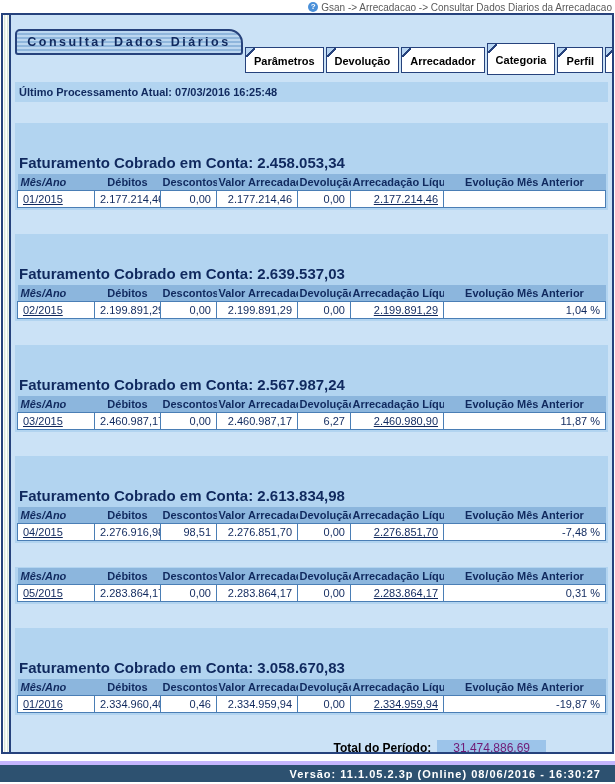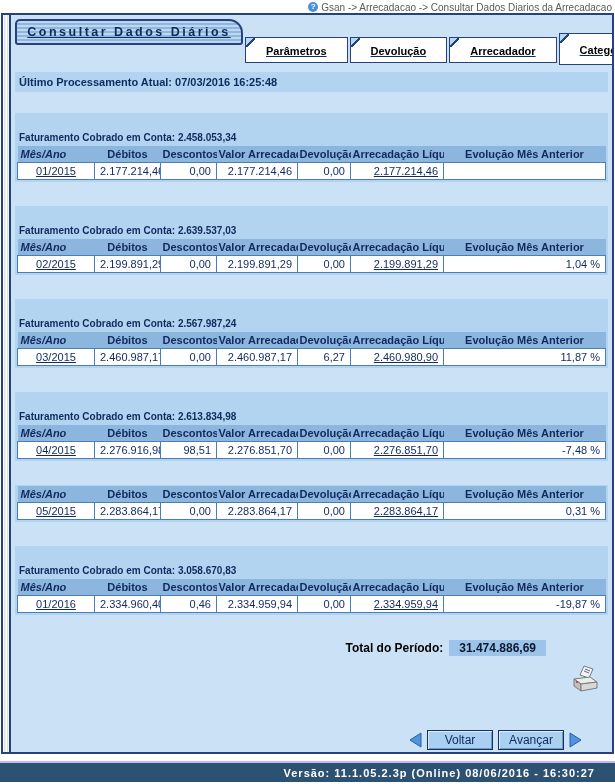--- a/index.html
+++ b/index.html
@@ -9,74 +9,74 @@
     font-family:"Liberation Sans", sans-serif; font-size:11px; color:#10295e;
   }
   
   .breadcrumb { height:13px; display:flex; justify-content:flex-end; align-items:center; gap:3px; padding:1px 3px 0 0; font-size:10px; color:#5a5a5a; }
   .help-icon { width:10px; height:10px; border-radius:50%; background:#4a90d9; color:#fff; font-size:8px; font-weight:bold; line-height:10px; text-align:center; display:inline-block; flex:0 0 auto; }
   
   .frame { margin:0 1px; height:741px; border:2px solid #26427c; background:#cbe2f6; display:flex; }
   .stripe { width:8px; flex:0 0 auto; background:repeating-linear-gradient(90deg,#ffffff 0 1px,#d9e6d9 1px 2px,#f0f5f0 2px 3px); border-right:2px solid #26427c; }
   .content { flex:1; padding:0 4px; position:relative; overflow:hidden; }
   
-  .header-row { display:flex; margin-top:2px; height:46px;text-decoration:underline; }
+  .header-row { display:flex; margin-top:12px; height:46px; }
   .title-bar {
     align-self:flex-start; margin-top:2px; width:228px; flex:0 0 auto;
     background:repeating-linear-gradient(180deg,#bcd7f0 0 2px,#8fb6dc 2px 4px);
     border:2px solid #26427c; border-radius:5px 14px 3px 3px;
     color:#10295e; font-weight:bold; font-size:12.5px; letter-spacing:2.5px;
     padding:4px 6px; text-align:center; white-space:nowrap;
   }
   .tabs { margin-left:auto; display:flex; align-items:flex-end; }
   .tab {
     position:relative; background:#fff; border:1px solid #26427c;
-    font-weight:bold; font-size:11px; color:#000; padding:0 20px; min-width:46px;
+    font-weight:bold; font-size:11px; color:#000; padding:0 8px; min-width:46px;
     height:26px; line-height:26px; text-align:center; margin-left:2px;
     cursor:default; white-space:nowrap;
   }
   .tab::before { content:""; position:absolute; top:0; left:0; width:9px; height:9px;
     background:linear-gradient(135deg,#b9d6f2 0 44%,#26427c 44% 56%,rgba(0,0,0,0) 56%); }
   .tab.active { height:32px; line-height:32px; margin-bottom:-2px; z-index:2; }
   
   .info-box { background:#b2d4f0; margin-top:9px; padding:1px 2px; margin-bottom:21px; }
   .info-line { font-weight:bold; color:#10295e; font-size:11px; padding:3px 2px; }
   
   .block { background:#b2d4f0; padding:1px 2px 2px 2px; margin-bottom:24px; }
-  .block-title { font-weight:bold; color:#10295e; font-size:10px; padding:18px 2px 3px 2px; }
+  .block-title { font-weight:bold; color:#10295e; font-size:15px; padding:18px 2px 3px 2px;margin-top:12px; }
   table.data-table { width:100%; border-collapse:collapse; table-layout:fixed; }
   col.c1{width:77px} col.c2{width:66px} col.c3{width:56px} col.c4{width:81px} col.c5{width:53px} col.c6{width:93px}
   th { background:#8cb6dd; color:#10295e; font-weight:bold; font-size:11px; padding:2px 2px; text-align:center; white-space:nowrap; overflow:hidden; }
   th.left { text-align:left; padding-left:3px;font-style:italic; }
   td { background:#fff; border:1px solid #4a7eb5; padding:2px 5px; font-size:11px; color:#10295e; white-space:nowrap; overflow:hidden; height:16px; }
-  td.left { text-align:center; } td.right { text-align:right; }
+  td.left { text-align:left; } td.right { text-align:right; }
   a.cell-link { color:#10295e; text-decoration:underline; cursor:pointer; }
   
   .total-row { text-align:right; padding-right:62px; margin-top:26px; font-size:12px; height:18px; }
   .total-label { font-weight:bold; color:#000; margin-right:6px; }
-  .total-value { font-weight:bold; color:#0f172a; background:#9cc4ea; padding:1px 10px; }
+  .total-value { font-weight:normal; color:#701a75; background:#9cc4ea; padding:1px 16px; }
   
   .printer-row { display:flex; justify-content:flex-end; padding-right:8px; margin-top:6px; height:32px; }
   .printer-btn { cursor:pointer; }
   
   .pagination { display:flex; justify-content:flex-end; align-items:center; gap:5px; margin-top:32px; padding-right:26px; height:21px; }
   .pg-btn, .ft-btn {
     background:#a9d0f0; border:1px solid #16325c; color:#10295e; font-size:12px;
     font-family:"Liberation Sans", sans-serif;
     box-shadow:inset 1px 1px 0 #d9ecfc, inset -1px -1px 0 #6d9cc4; cursor:pointer;
   }
   .pg-btn { width:66px; height:20px; }
   .arrow-btn { background:none; border:none; padding:0; cursor:pointer; line-height:0; }
   
   .divider { border-top:2px solid #1a3a6b; margin-top:5px; }
   .footer-buttons { display:flex; gap:16px; margin-top:6px; padding-left:4px; }
   .ft-btn { width:83px; height:20px; }
   
-  .status-bar { margin:7px 0 0 0; height:21px; background:#2d5170; border-top:2px solid #c4b5fd;
-    display:flex; align-items:center; justify-content:flex-end; padding-right:20px;
+  .status-bar { margin:7px 0 0 0; height:21px; background:#2d5170; border-top:4px solid #c4b5fd;
+    display:flex; align-items:center; justify-content:flex-end; padding-right:14px;
     color:#fff; font-weight:bold; font-size:11px; letter-spacing:1px; }
 </style>
 </head>
 <body>
 
 <div class="breadcrumb">
   <span class="help-icon">?</span>
   <span>Gsan -&gt; Arrecadacao -&gt; Consultar Dados Diarios da Arrecadacao</span>
 </div>
 

